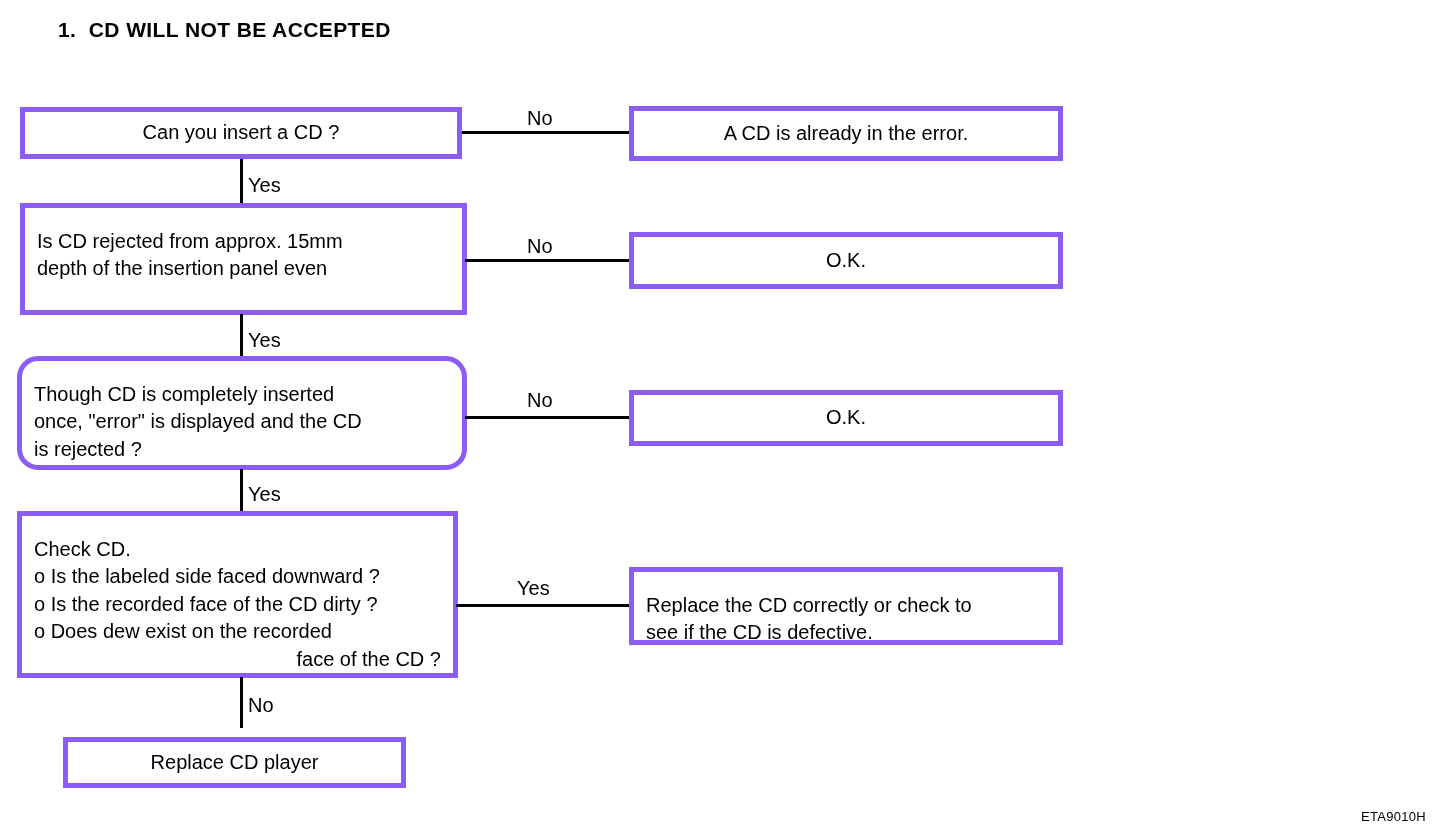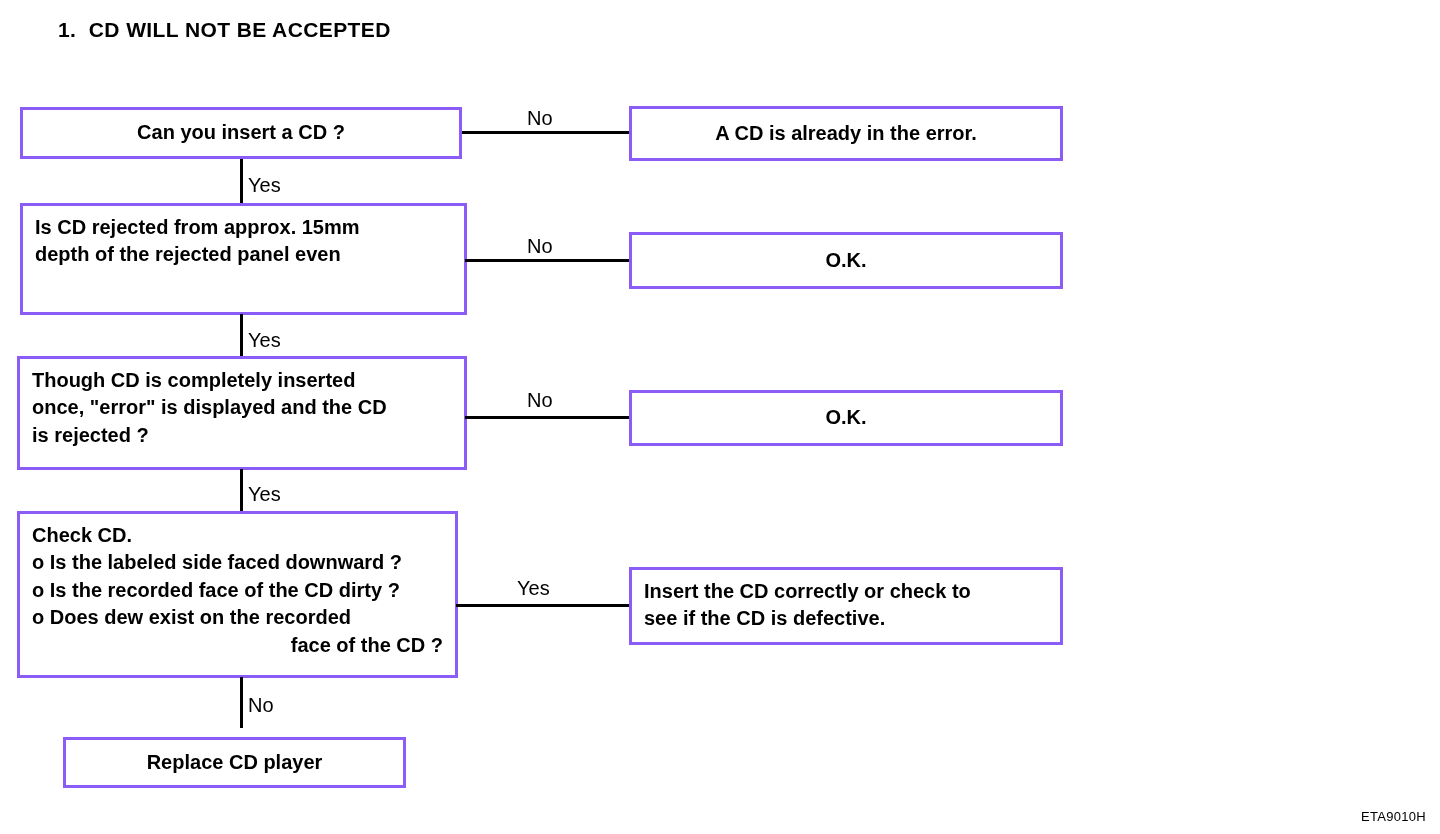--- a/index.html
+++ b/index.html
@@ -25,46 +25,46 @@
     top: 18px;
     font-size: 21px;
     font-weight: bold;
     letter-spacing: 0.4px;
     white-space: pre;
     margin-left: 36px;
   }
   .box {
     position: absolute;
     box-sizing: border-box;
-    border: 3px solid #8b5cf6;
+    border: 5px solid #8b5cf6;
     background: #ffffff;
     font-size: 20px;
     line-height: 1.37;
     display: flex;
-    font-weight: bold;
   }
   .box .inner {
     width: 100%;
     padding: 0 12px;
   }
   .box.center {
     align-items: center;
     justify-content: center;
     text-align: center;
   }
   .box.center .inner {
     text-align: center;
   }
   .box.top-left {
     align-items: flex-start;
     justify-content: flex-start;
     text-align: left;
   }
   .box.top-left .inner {
     padding-top: 8px;
+    margin-top: 12px;
   }
   .line-h {
     position: absolute;
     background: #000000;
     height: 3px;
   }
   .line-v {
     position: absolute;
     background: #000000;
     width: 3px;
@@ -109,35 +109,35 @@
   <div class="box center" style="left:629px; top:106px; width:434px; height:55px;">
     <div class="inner">A CD is already in the error.</div>
   </div>
 
   <div class="line-v" style="left:240px; top:159px; height:46px;"></div>
   <div class="edge-label" style="left:248px; top:175px;">Yes</div>
 
   <div class="box top-left" style="left:20px; top:203px; width:447px; height:112px;">
     <div class="inner">
       <div class="bullet-line">Is CD rejected from approx. 15mm</div>
-      <div class="bullet-line">depth of the rejected panel even</div>
+      <div class="bullet-line">depth of the insertion panel even</div>
     </div>
   </div>
 
   <div class="line-h" style="left:465px; top:259px; width:166px;"></div>
   <div class="edge-label" style="left:527px; top:236px;">No</div>
 
   <div class="box center" style="left:629px; top:232px; width:434px; height:57px;">
     <div class="inner">O.K.</div>
   </div>
 
   <div class="line-v" style="left:240px; top:314px; height:44px;"></div>
   <div class="edge-label" style="left:248px; top:330px;">Yes</div>
 
-  <div class="box top-left" style="left:17px; top:356px; width:450px; height:114px;">
+  <div class="box top-left" style="left:17px; top:356px; width:450px; height:114px;border-radius:21px;">
     <div class="inner">
       <div class="bullet-line">Though CD is completely inserted</div>
       <div class="bullet-line">once, "error" is displayed and the CD</div>
       <div class="bullet-line">is rejected ?</div>
     </div>
   </div>
 
   <div class="line-h" style="left:465px; top:416px; width:166px;"></div>
   <div class="edge-label" style="left:527px; top:390px;">No</div>
 
@@ -156,21 +156,21 @@
       <div class="bullet-line">o Does dew exist on the recorded</div>
       <div class="bullet-line hang">face of the CD ?</div>
     </div>
   </div>
 
   <div class="line-h" style="left:456px; top:604px; width:175px;"></div>
   <div class="edge-label" style="left:517px; top:578px;">Yes</div>
 
   <div class="box top-left" style="left:629px; top:567px; width:434px; height:78px;">
     <div class="inner">
-      <div class="bullet-line">Insert the CD correctly or check to</div>
+      <div class="bullet-line">Replace the CD correctly or check to</div>
       <div class="bullet-line">see if the CD is defective.</div>
     </div>
   </div>
 
   <div class="line-v" style="left:240px; top:677px; height:51px;"></div>
   <div class="edge-label" style="left:248px; top:695px;">No</div>
 
   <div class="box center" style="left:63px; top:727px; width:343px; height:51px;margin-top:10px;">
     <div class="inner">Replace CD player</div>
   </div>

